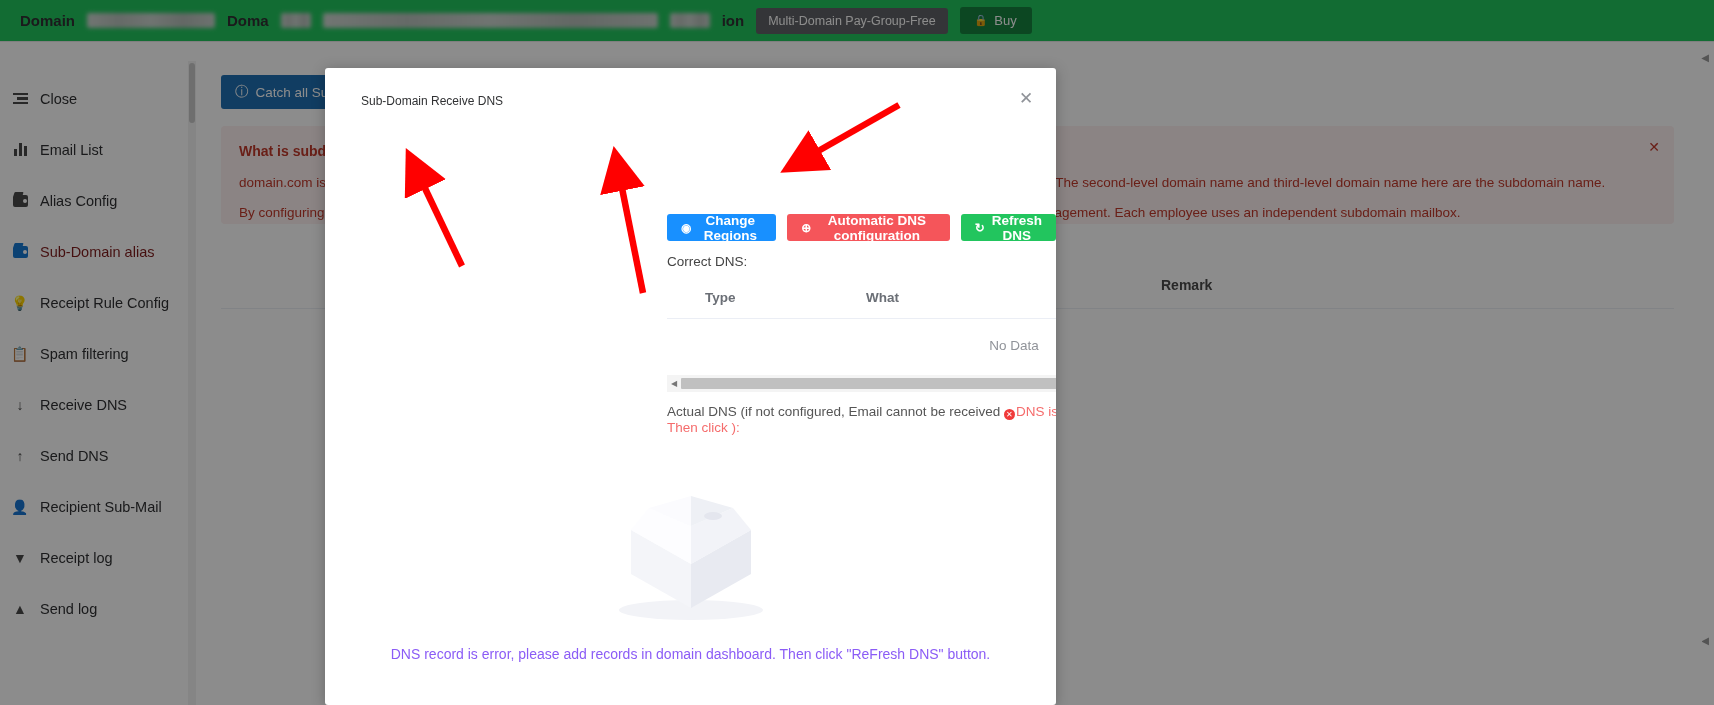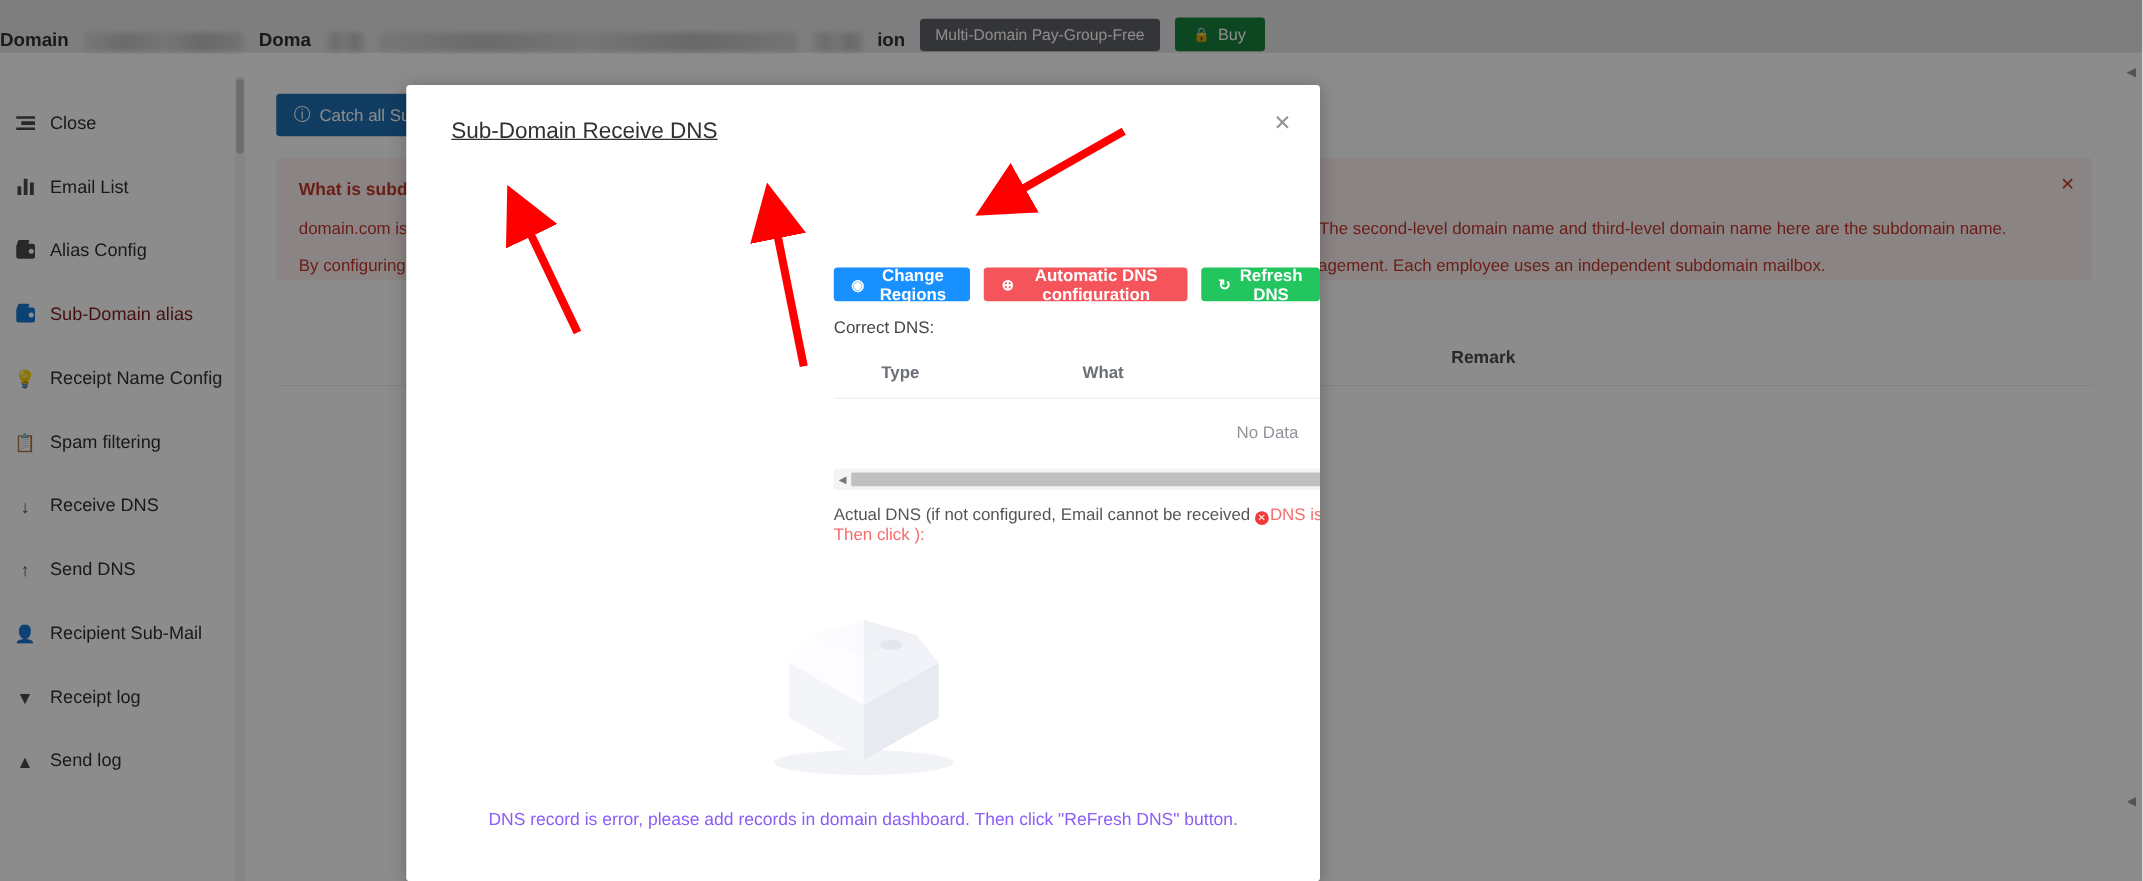--- a/index.html
+++ b/index.html
@@ -12,22 +12,22 @@
   }
 
   #app { position: relative; width: 1714px; height: 705px; overflow: hidden; background:#fff; }
 
   
   .page-layer { position:absolute; inset:0; }
 
   
   .topbar {
     position:absolute; left:0; top:0; width:1714px; height:42px;
-    background:#e5e5e5; border-bottom:1px solid #e8e8e8;
-    display:flex; align-items:flex-end; gap:12px;
+    background:#22c55e; border-bottom:1px solid #e8e8e8;
+    display:flex; align-items:center; padding-left:20px; gap:12px;
   }
   .topbar .lbl { font-size:15px; font-weight:bold; color:#303133; }
   .blurbox { height:15px; border-radius:2px;
     background:linear-gradient(90deg,#d8d8d8,#c2c2c2,#d5d5d5,#bdbdbd,#d2d2d2);
     filter: blur(2.2px); opacity:.95; }
   .blur-a { width:128px; }
   .blur-b { width:30px; }
   .blur-c { width:335px; }
   .blur-d { width:40px; }
   .chip {
@@ -99,21 +99,21 @@
   .dim { position:absolute; inset:0; background:rgba(0,0,0,0.45); }
 
   
   .modal {
     position:absolute; left:325px; top:68px; width:731px; height:637px;
     background:#fff; border-radius:3px; box-shadow:0 2px 14px rgba(0,0,0,.25);
     overflow:hidden;
   }
   .modal-title {
     position:absolute; left:36px; top:26px;
-    font-size:18px; color:#303133;text-decoration:underline;
+    font-size:12px; color:#303133;
   }
   .modal-close {
     position:absolute; right:16px; top:16px; width:28px; height:28px;
     display:flex; align-items:center; justify-content:center;
     font-size:17px; color:#909399; cursor:pointer; line-height:1;
   }
 
   .btn-row { position:absolute; left:342px; top:146px; display:flex; gap:11px; }
   .mbtn {
     color:#fff; font-size:13.5px; font-weight:bold;
@@ -249,21 +249,21 @@
         <span>Alias Config</span>
       </div>
       <div class="side-item active">
         <span class="side-ico">
             <span class="wallet"></span>
           </span>
         <span>Sub-Domain alias</span>
       </div>
       <div class="side-item">
         <span class="side-ico">💡</span>
-        <span>Receipt Name Config</span>
+        <span>Receipt Rule Config</span>
       </div>
       <div class="side-item">
         <span class="side-ico">📋</span>
         <span>Spam filtering</span>
       </div>
       <div class="side-item">
         <span class="side-ico">↓</span>
         <span>Receive DNS</span>
       </div>
       <div class="side-item">

